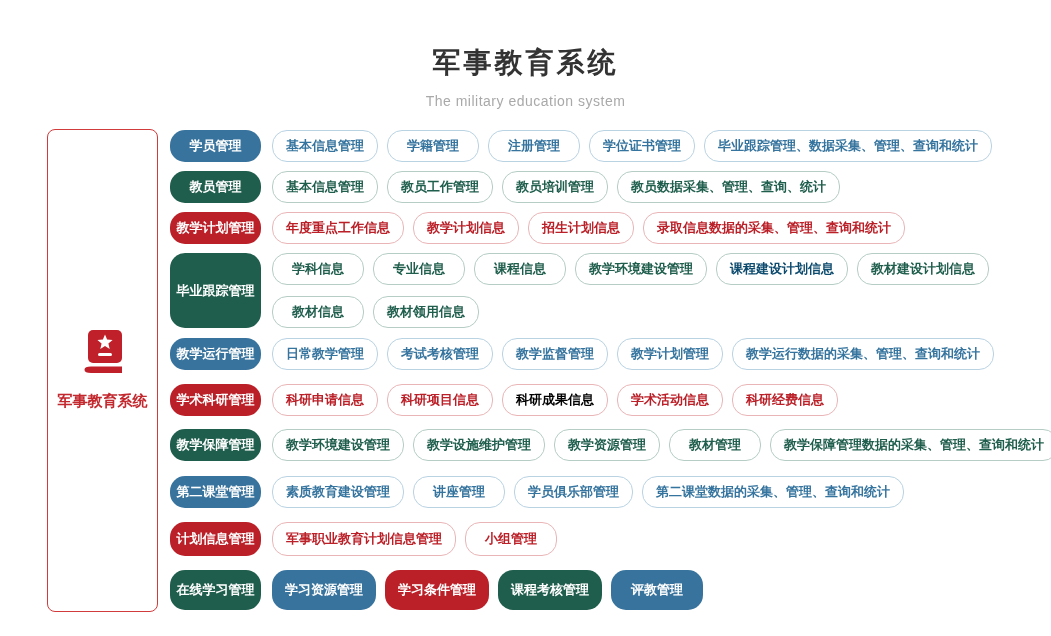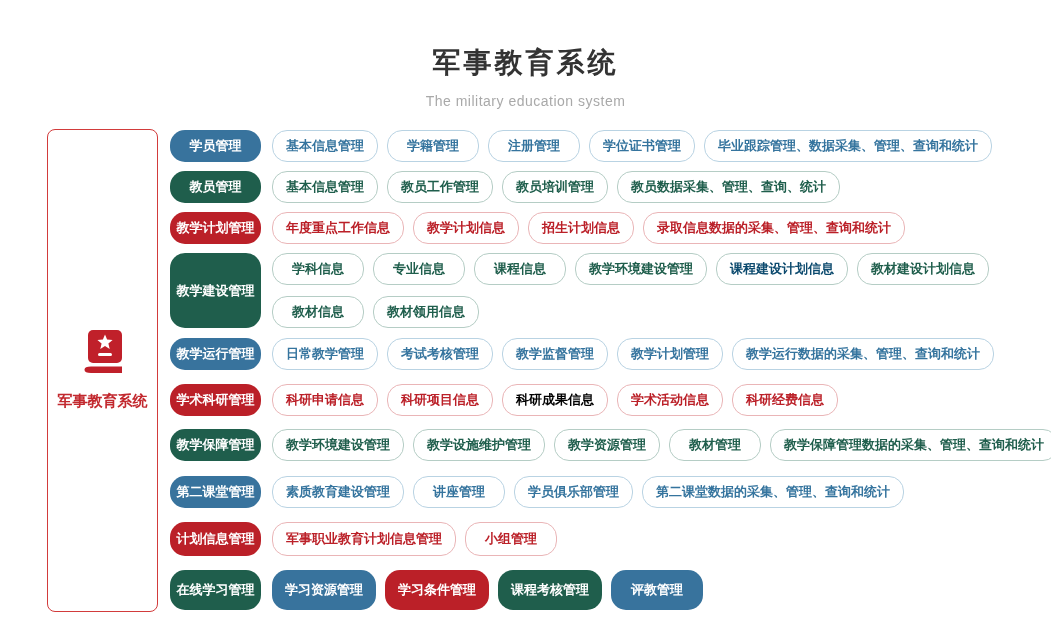--- a/index.html
+++ b/index.html
@@ -98,21 +98,21 @@
       <div class="lines">
         <div class="line">
           <div class="btn outline" style="border: 1px solid rgb(234, 181, 183); color: rgb(187, 32, 40);">年度重点工作信息</div>
           <div class="btn outline" style="border: 1px solid rgb(234, 181, 183); color: rgb(187, 32, 40);">教学计划信息</div>
           <div class="btn outline" style="border: 1px solid rgb(234, 181, 183); color: rgb(187, 32, 40);">招生计划信息</div>
           <div class="btn outline" style="border: 1px solid rgb(234, 181, 183); color: rgb(187, 32, 40);">录取信息数据的采集、管理、查询和统计</div>
         </div>
       </div>
     </div>
     <div class="row">
-      <div class="cat" style="background: rgb(31, 94, 76);">教学建设管理</div>
+      <div class="cat" style="background: rgb(31, 94, 76);">毕业跟踪管理</div>
       <div class="lines">
         <div class="line">
           <div class="btn outline" style="border: 1px solid rgb(181, 205, 197); color: rgb(31, 94, 76);">学科信息</div>
           <div class="btn outline" style="border: 1px solid rgb(181, 205, 197); color: rgb(31, 94, 76);">专业信息</div>
           <div class="btn outline" style="border: 1px solid rgb(181, 205, 197); color: rgb(31, 94, 76);">课程信息</div>
           <div class="btn outline" style="border: 1px solid rgb(181, 205, 197); color: rgb(31, 94, 76);">教学环境建设管理</div>
           <div class="btn outline" style="border: 1px solid rgb(181, 205, 197); color: #0c4a6e;">课程建设计划信息</div>
           <div class="btn outline" style="border: 1px solid rgb(181, 205, 197); color: rgb(31, 94, 76);">教材建设计划信息</div>
         </div>
         <div class="line">

